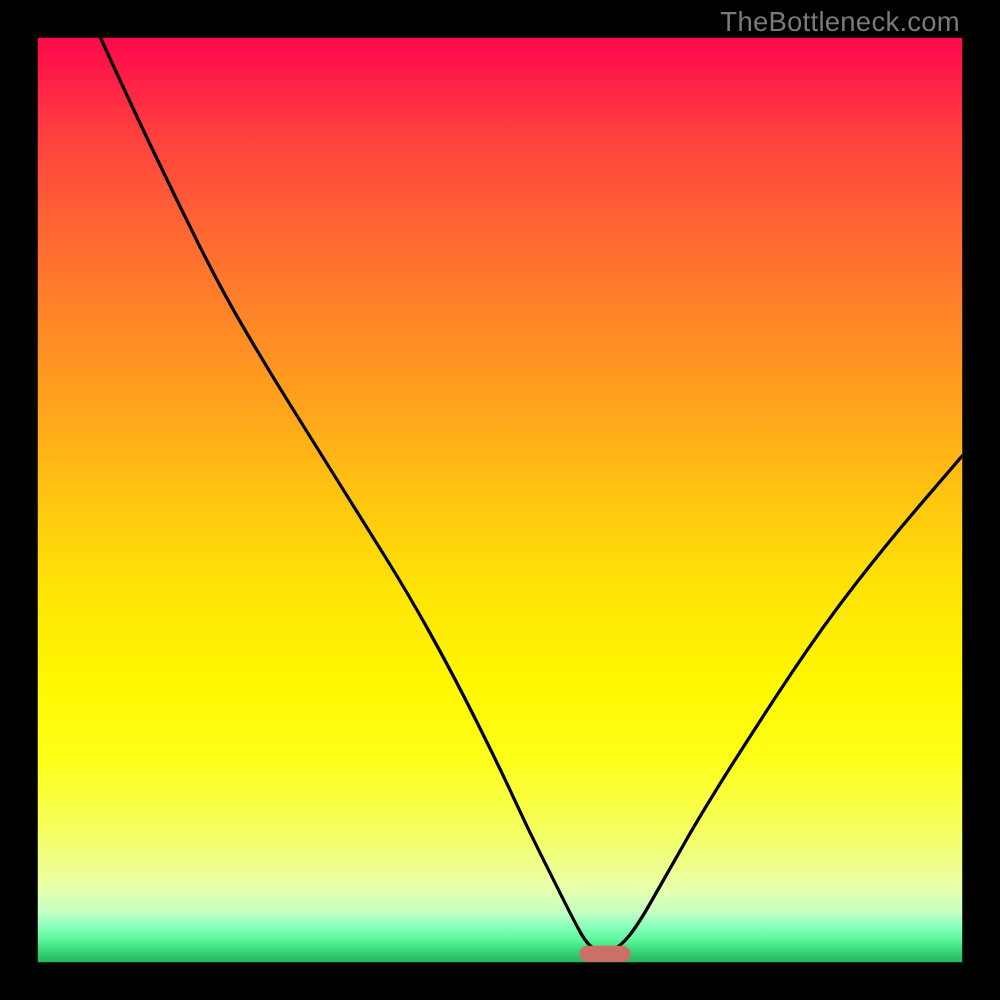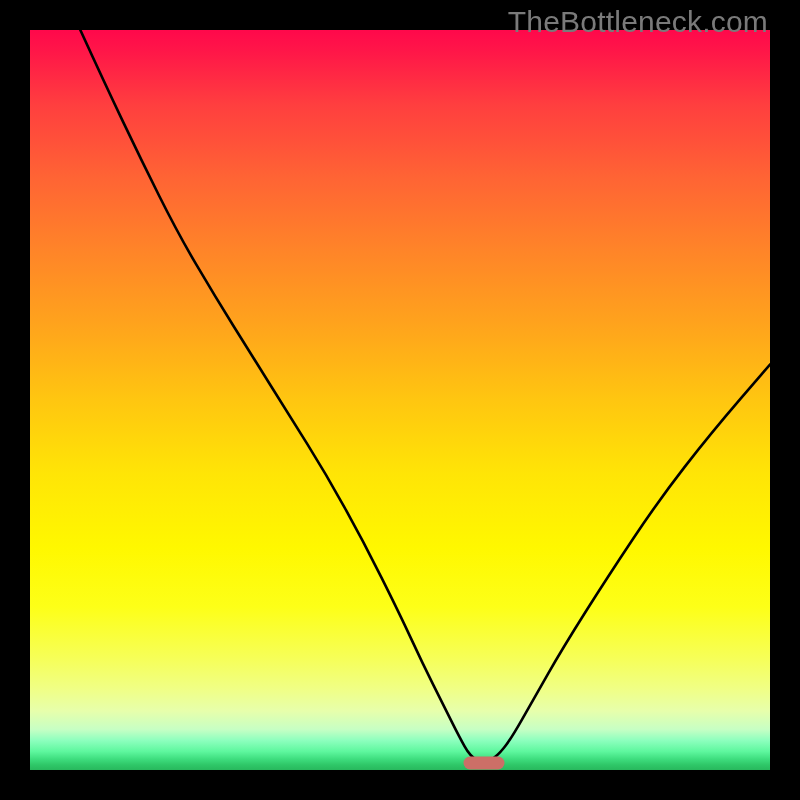--- a/index.html
+++ b/index.html
@@ -63,21 +63,21 @@
     height: 13px;
     background: #cc6f67;
     border-radius: 7px;
     transform: translate(-50%, -50%);
   }
   .watermark {
     position: absolute;
     top: 5px;
     right: 32px;
     color: #7a7a7a;
-    font-size: 30px;
+    font-size: 22px;
     font-weight: 400;
     letter-spacing: 0.2px;
     white-space: nowrap;
   }
 </style>
 </head>
 <body>
 
 <div class="frame">
 

